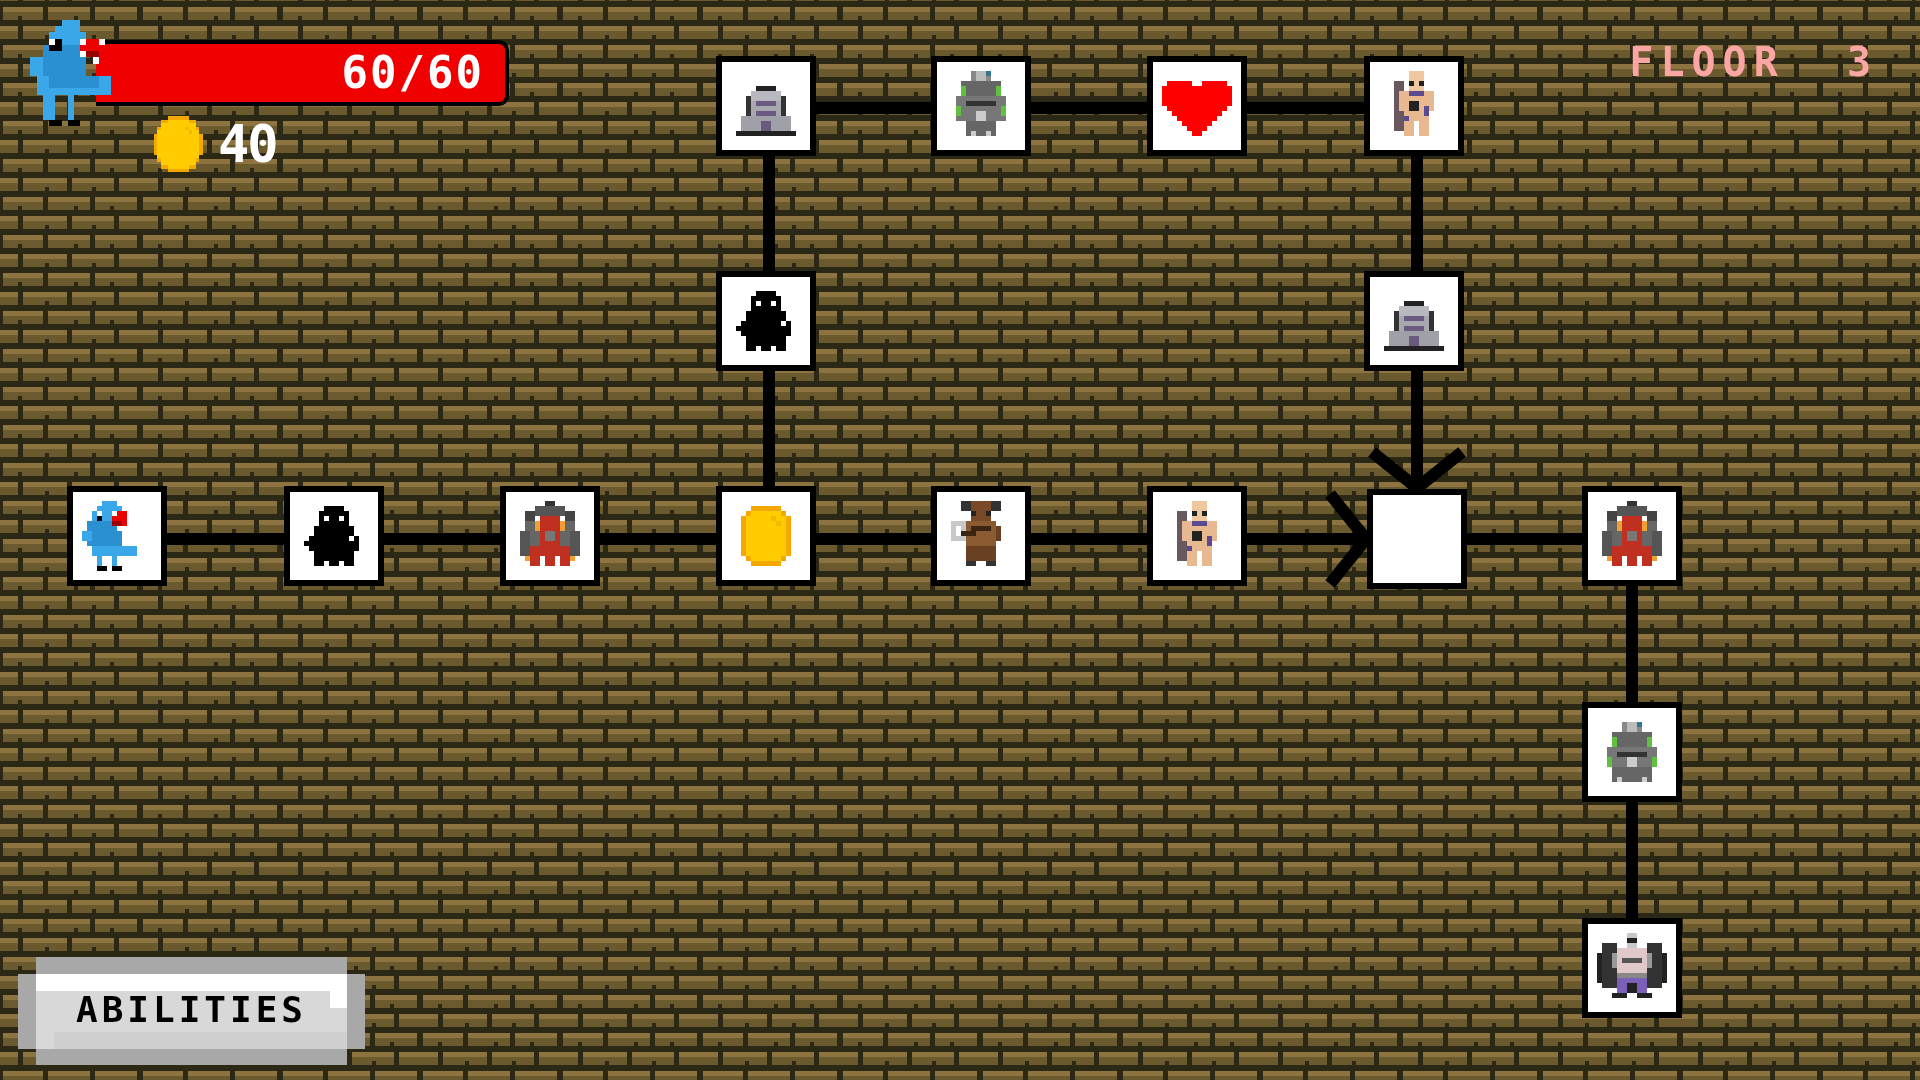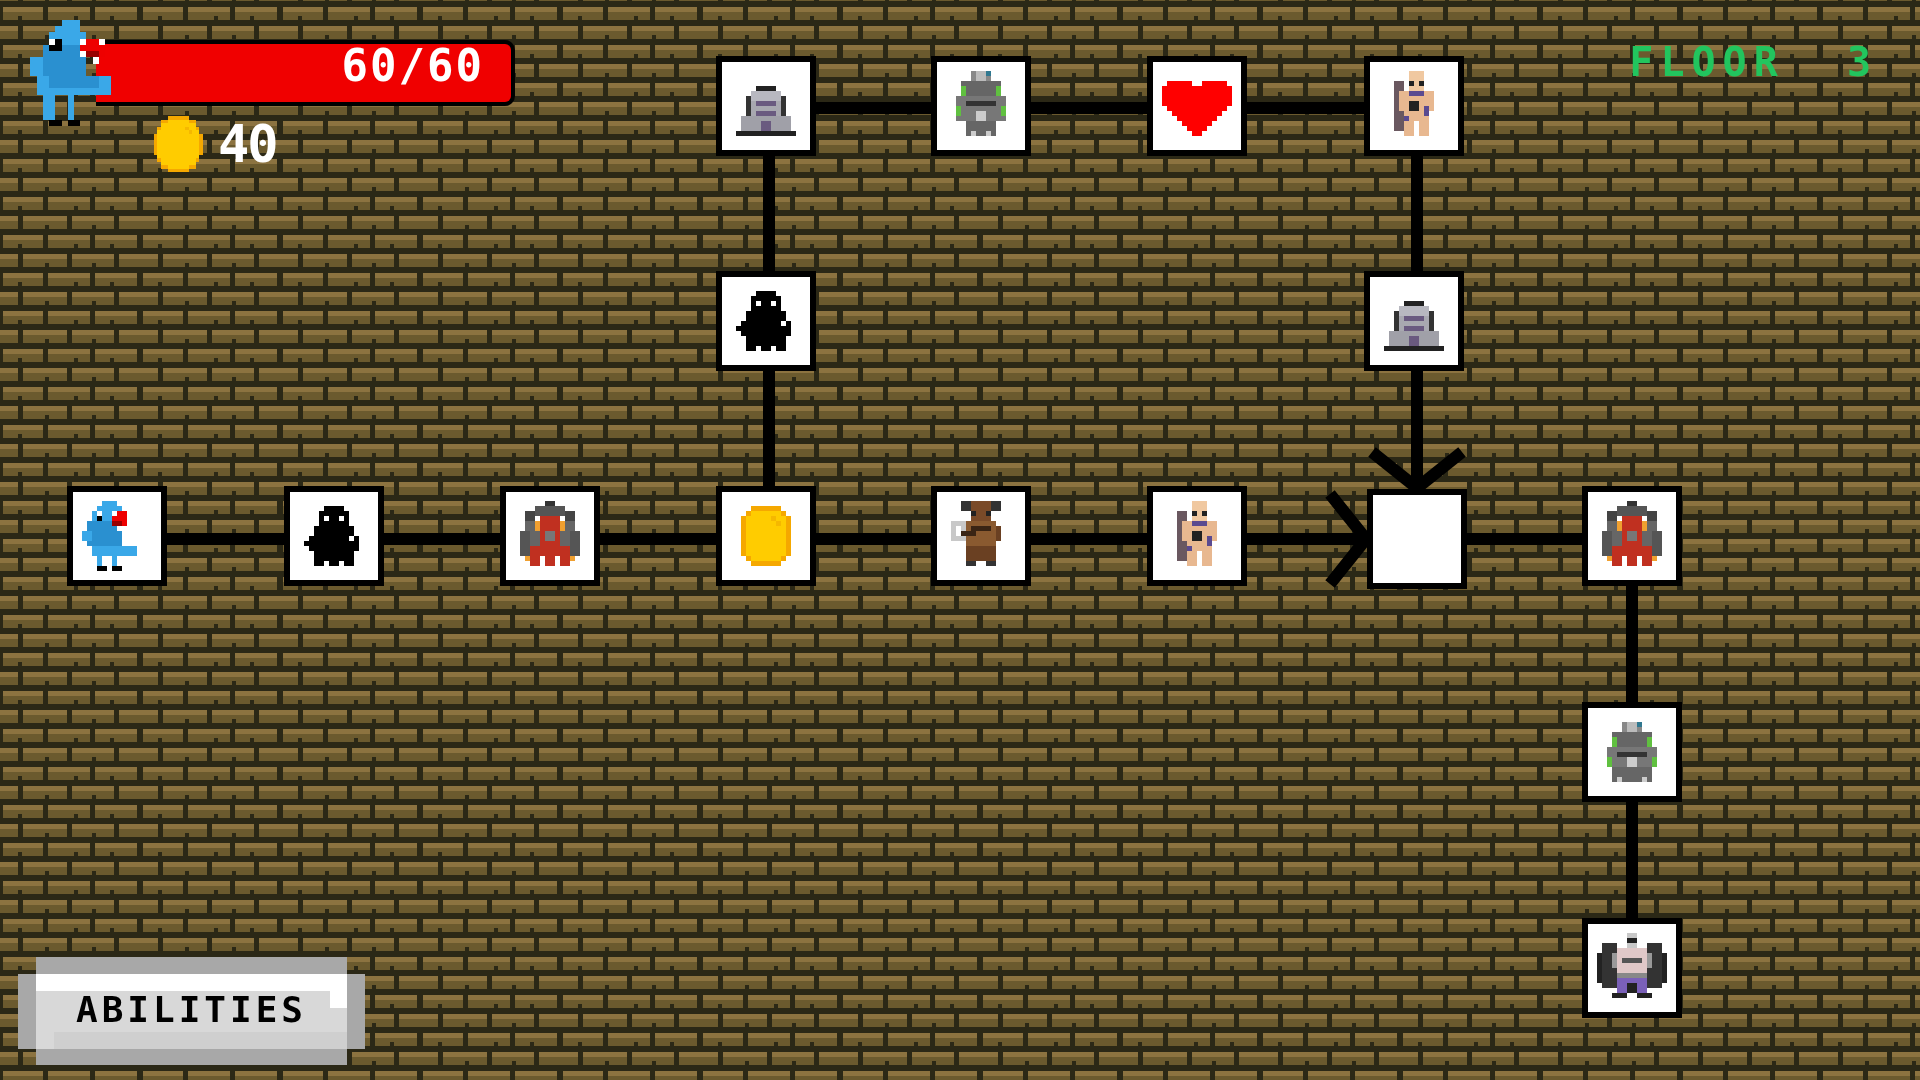--- a/index.html
+++ b/index.html
@@ -3,26 +3,26 @@
 <meta charset="utf-8">
 <style>
   html, body { margin:0; padding:0; }
   body { width:1920px; height:1080px; overflow:hidden; position:relative; background:#2b2816; font-family:"DejaVu Sans Mono","Liberation Mono",monospace; }
   #bg { position:absolute; left:0; top:0; width:1920px; height:1080px; z-index:0; }
   #map { position:absolute; left:0; top:0; width:1920px; height:1080px; z-index:1; }
   .node { position:absolute; width:88px; height:88px; background:#fff; border:6px solid #000; box-sizing:content-box; z-index:2; cursor:pointer; display:flex; align-items:center; justify-content:center; }
   .node svg { width:80px; height:80px; shape-rendering:crispEdges; }
   .hud-hero { position:absolute; left:24px; top:20px; width:100px; height:112px; z-index:4; }
   .hud-hero svg { width:100%; height:100%; shape-rendering:crispEdges; }
-  .hp-bar { position:absolute; left:96px; top:40px; width:388px; height:58px; background:#f00000; border:4px solid #000; border-left:none; border-radius:0 10px 10px 0; z-index:3; display:flex; justify-content:flex-end; padding-right:27px; box-sizing:content-box; }
+  .hp-bar { position:absolute; left:96px; top:40px; width:388px; height:58px; background:#f00000; border:4px solid #000; border-left:none; border-radius:0 10px 10px 0; z-index:3; display:flex; align-items:center; justify-content:flex-end; padding-right:21px; box-sizing:content-box; }
   .hp-text { color:#fff; font-family:"DejaVu Sans Mono",monospace; font-weight:bold; font-size:44px; letter-spacing:2px; line-height:1; }
   .coin-icon { position:absolute; left:150px; top:116px; width:56px; height:56px; z-index:3; }
   .coin-icon svg { width:100%; height:100%; shape-rendering:crispEdges; }
   .coin-count { position:absolute; left:218px; top:116px; color:#fff; font-weight:bold; font-size:52px; line-height:56px; z-index:3; font-family:"DejaVu Sans Mono",monospace; letter-spacing:-2px; }
-  .floor-label { position:absolute; right:42px; top:40px; color:#22c55e; font-weight:bold; font-size:40px; letter-spacing:7px; line-height:44px; z-index:3; font-family:"DejaVu Sans Mono",monospace; white-space:pre; }
+  .floor-label { position:absolute; right:42px; top:40px; color:#fca5a5; font-weight:bold; font-size:40px; letter-spacing:7px; line-height:44px; z-index:3; font-family:"DejaVu Sans Mono",monospace; white-space:pre; }
   .abilities-btn { position:absolute; left:18px; top:957px; width:388px; height:108px; z-index:3; cursor:pointer;padding-left:35px; }
   .abilities-btn .b-outer { position:absolute; left:18px; top:0; width:311px; height:108px; background:#a8a8a8; }
   .abilities-btn .b-side { position:absolute; left:0; top:17px; width:347px; height:75px; background:#a8a8a8; }
   .abilities-btn .b-face { position:absolute; left:18px; top:17px; width:311px; height:75px; background:#d8d8d8; }
   .abilities-btn .b-hi { position:absolute; left:18px; top:17px; width:311px; height:17px; background:#ffffff; }
   .abilities-btn .b-hi2 { position:absolute; left:312px; top:34px; width:17px; height:17px; background:#ffffff; }
   .abilities-btn .b-sh { position:absolute; left:36px; top:75px; width:293px; height:17px; background:#cfcfcf; }
   .abilities-label { position:absolute; left:0; top:30px; width:347px; text-align:center; color:#000; font-weight:bold; font-size:36px; letter-spacing:4px; line-height:46px; font-family:"DejaVu Sans Mono",monospace; }
 </style>
 </head>

